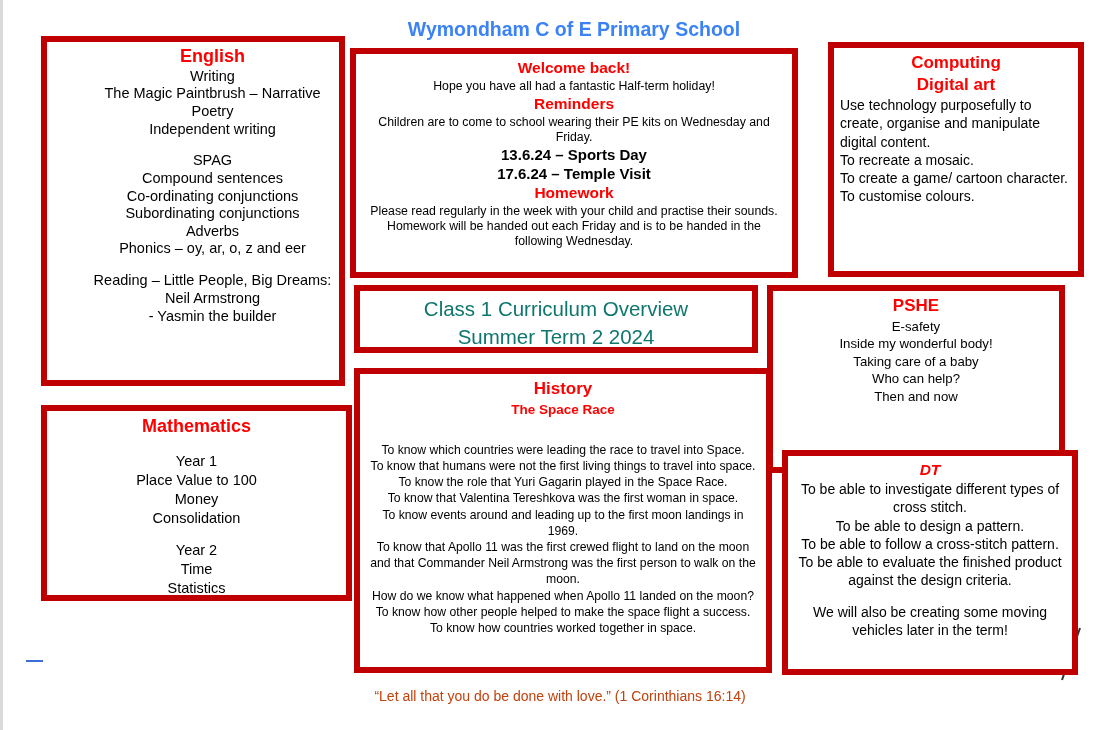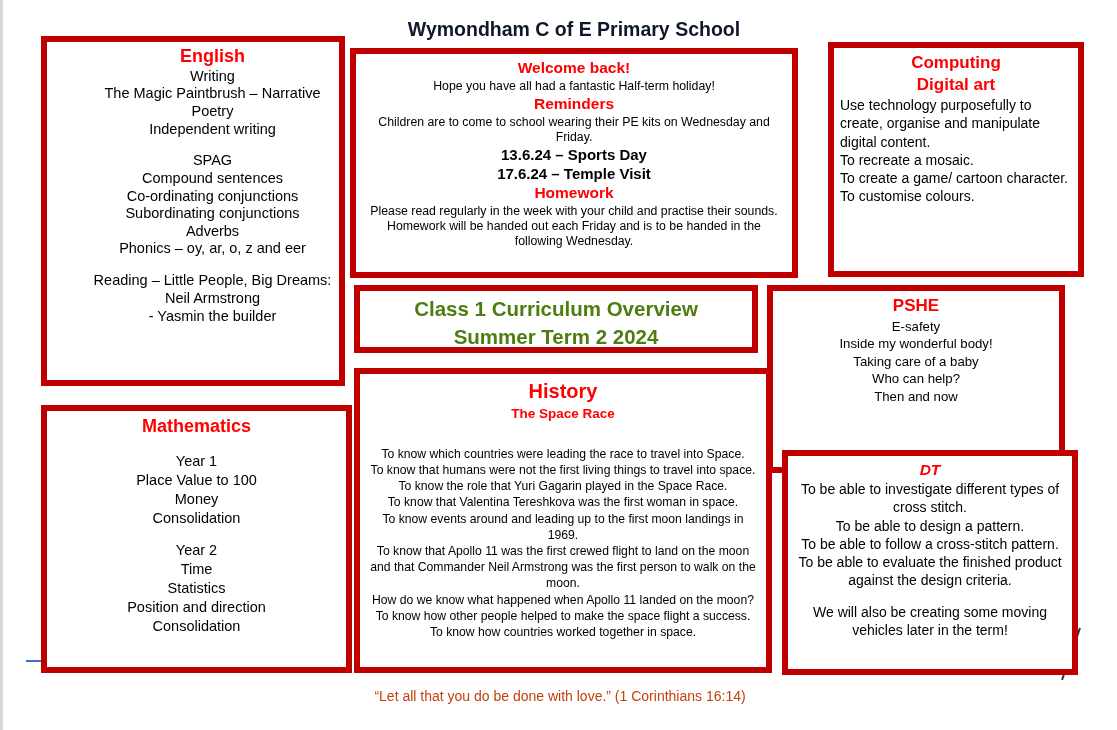--- a/index.html
+++ b/index.html
@@ -43,22 +43,22 @@
     padding: 4px 6px;
     text-align: center;
     line-height: 1.18;
     overflow: hidden;
   }
   .hd {
     color: #ff0000;
     font-weight: bold;
   }
   .hd-dark {
-    color: #4d7c0f;
-    font-weight: bold;
+    color: #0f766e;
+    font-weight: normal;
   }
   .b { font-weight: normal; }
   .spacer { height: 0.95em; }
 
   
   #box-english {
     left: 41px; top: 36px;
     width: 304px; height: 350px;
     font-size: 14.5px;
     padding-left: 45px;
@@ -93,51 +93,51 @@
   #box-pshe {
     left: 767px; top: 285px;
     width: 298px; height: 188px;
     font-size: 13.2px;
     line-height: 1.33;
   }
   #box-pshe .hd { font-size: 17px; }
 
   #box-maths {
     left: 41px; top: 405px;
-    width: 311px; height: 268px;
+    width: 311px; height: 196px;
     font-size: 14.5px;
     line-height: 1.3;
   }
   #box-maths .hd { font-size: 18px; }
 
   #box-history {
     left: 354px; top: 368px;
     width: 418px; height: 305px;
     font-size: 12.2px;
     line-height: 1.33;
   }
-  #box-history .hd { font-size: 20px; }
+  #box-history .hd { font-size: 17px; }
   #box-history .sub { font-size: 13.5px; }
 
   #box-dt {
     left: 782px; top: 450px;
     width: 296px; height: 225px;
     font-size: 14px;
     line-height: 1.3;
   }
   #box-dt .hd { font-size: 15.5px; font-style: italic; }
 
   #school-title {
     position: absolute;
     left: 350px; top: 18px;
     width: 448px;
     text-align: center;
     font-size: 19.5px;
     font-weight: bold;
-    color: #0f172a;
+    color: #3b82f6;
   }
 
   #footer-quote {
     position: absolute;
     left: 240px; top: 688px;
     width: 640px;
     text-align: center;
     font-size: 14px;
     color: #c2410c;
   }

